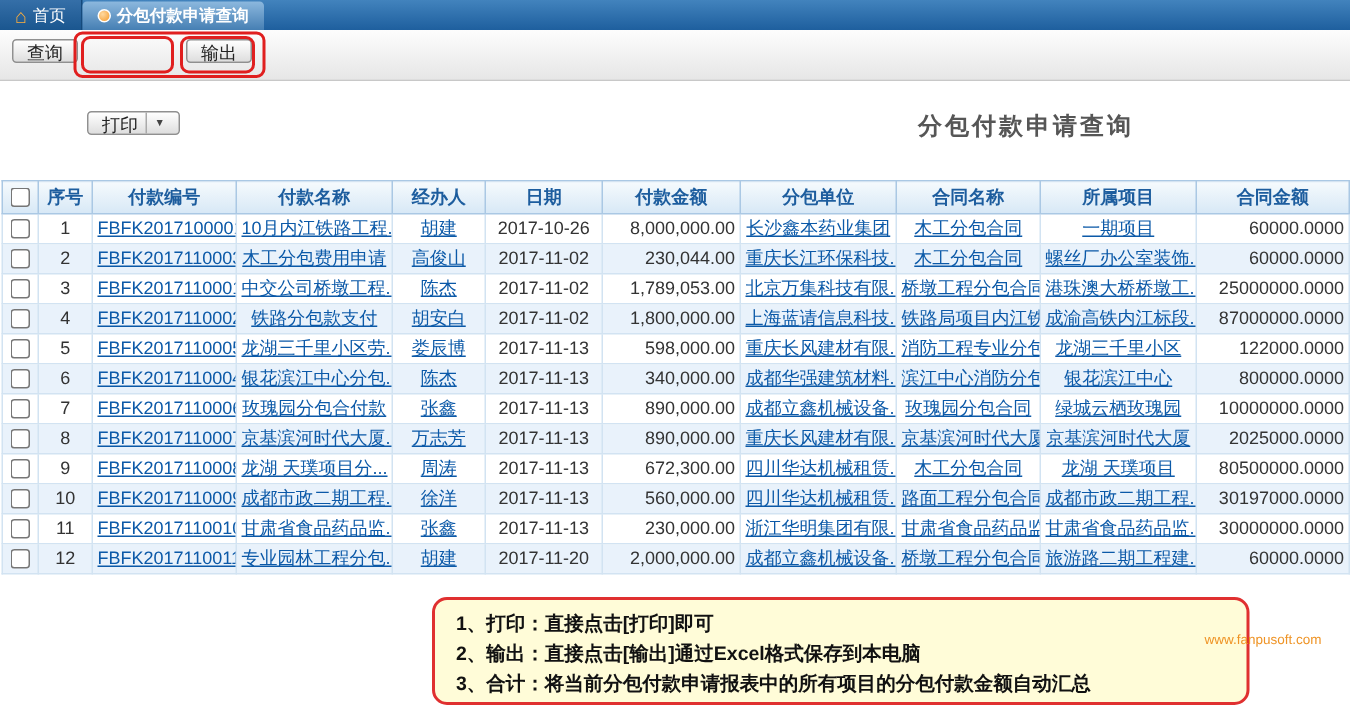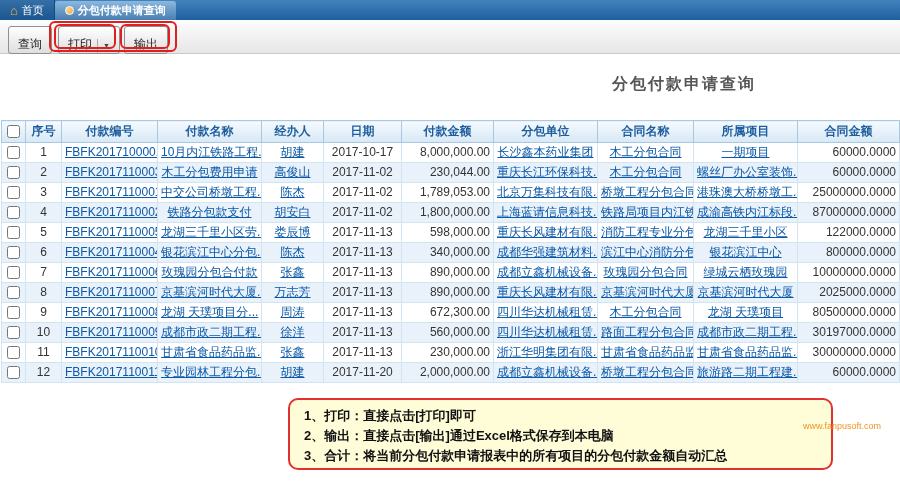--- a/index.html
+++ b/index.html
@@ -13,26 +13,26 @@
   
   .tabbar { height: 20px; background: linear-gradient(#4283bd, #1e5f9e); display: flex; align-items: stretch; }
   .tab { display: flex; align-items: center; gap: 4px; padding: 0 10px; color: #fff; font-size: 11px; cursor: pointer; white-space: nowrap; }
   .tab-home { background: linear-gradient(#356fa8, #1a568f); border-right: 1px solid #154a7c; }
   .home-icon { color: #ffaf3c; font-size: 13px; line-height: 1; }
   .tab-active { background: linear-gradient(#8cb8de, #467fb3); font-weight: bold; border-radius: 3px 3px 0 0; margin-top: 1px; }
   .tab-icon { width: 9px; height: 9px; border-radius: 50%; background: radial-gradient(circle at 35% 35%, #ffd9a0, #f59a2a); border: 1px solid #fff; flex: 0 0 auto; }
 
   
   .toolbar { position: relative; height: 34px; background: linear-gradient(#fdfdfd, #e6e6e6); border-bottom: 1px solid #c8c8c8; }
-  .btn { position: absolute; top: 6px; height: 28px; font-size: 12px; color: #222;
+  .btn { position: absolute; top: 6px; height: 16px; font-size: 12px; color: #222;
     background: linear-gradient(#ffffff, #dedede); border: 1px solid #909090; border-radius: 3px;
-    padding: 0 9px; display: flex; align-items: flex-end; gap: 5px; cursor: pointer;
+    padding: 0 9px; display: flex; align-items: flex-start; gap: 5px; cursor: pointer;
     font-family: Liberation Serif, serif; }
   .btn-query  { left: 8px; }
-  .btn-print  { left: 58px; }
+  .btn-print  { left: 58px; margin-top: 48px; }
   .btn-export { left: 124px; }
   .caret { font-size: 7px; color: #444; border-left: 1px solid #aaa; padding-left: 5px; height: 14px; display: flex; align-items: center; }
 
   
   .ann { position: absolute; border: 2px solid #e01f1f; border-radius: 6px; pointer-events: none; }
   .ann-outer  { left: 49px; top: 1px; width: 128px; height: 31px; }
   .ann-print  { left: 54px; top: 4px; width: 62px; height: 25px; }
   .ann-export { left: 120px; top: 4px; width: 50px; height: 25px; }
 
   
@@ -132,21 +132,21 @@
       <th>合同金额</th>
     </tr>
   </thead>
   <tbody id="grid-body">
     <tr>
         <td class="ctr"><input type="checkbox" class="cb" style=""></td>
         <td class="ctr">1</td>
         <td class="ctr"><a class="lnk">FBFK2017100001</a></td>
         <td class="ctr"><a class="lnk">10月内江铁路工程...</a></td>
         <td class="ctr"><a class="lnk">胡建</a></td>
-        <td class="ctr">2017-10-17</td>
+        <td class="ctr">2017-10-26</td>
         <td class="num">8,000,000.00</td>
         <td class="ctr"><a class="lnk">长沙鑫本药业集团</a></td>
         <td class="ctr"><a class="lnk">木工分包合同</a></td>
         <td class="ctr"><a class="lnk">一期项目</a></td>
         <td class="num">60000.0000</td>
       </tr>
       <tr class="alt">
         <td class="ctr"><input type="checkbox" class="cb" style=""></td>
         <td class="ctr">2</td>
         <td class="ctr"><a class="lnk">FBFK2017110003</a></td>

